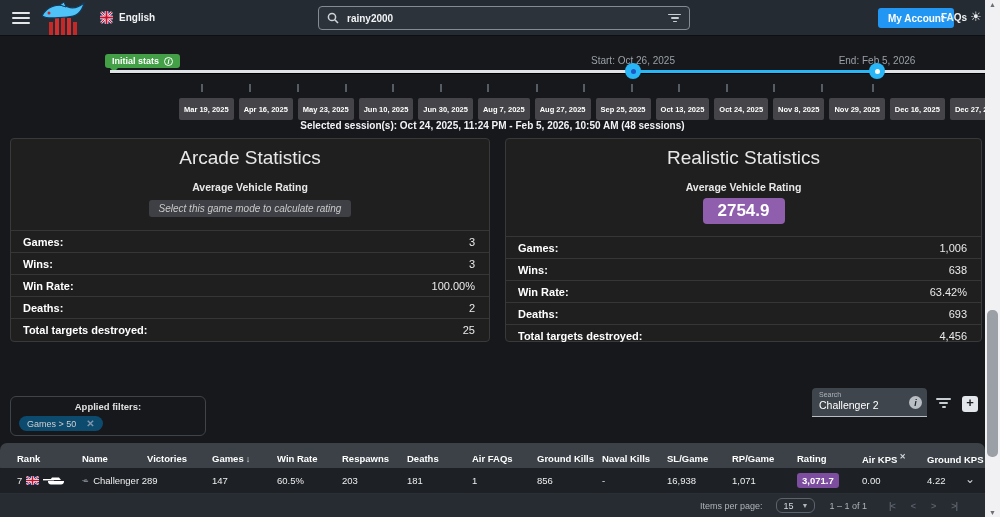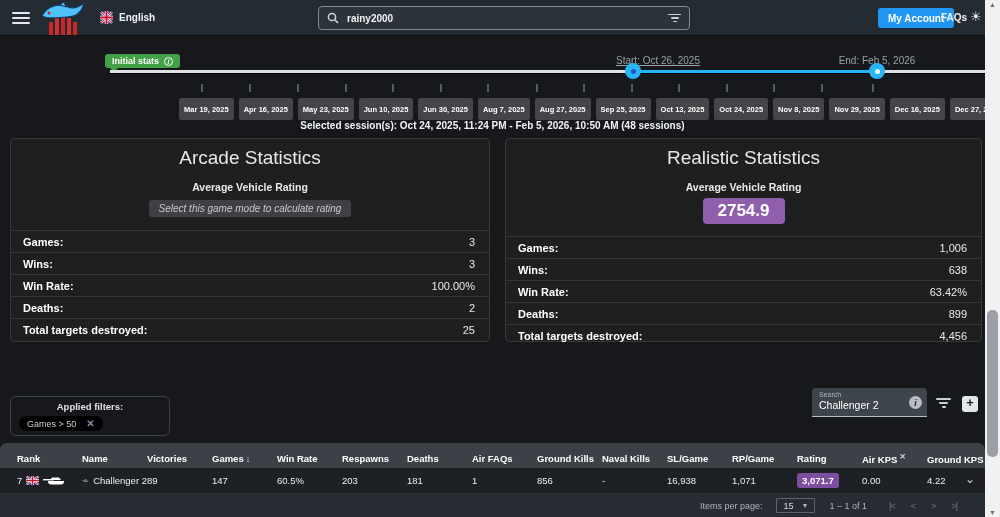--- a/index.html
+++ b/index.html
@@ -64,24 +64,24 @@
   .srow { display:flex; justify-content:space-between; align-items:center; height:22px;
     border-top:1px solid #363636; padding:0 14px 0 12px; }
   .srow .sl { font-size:11px; font-weight:bold; color:#fff; }
   .srow .sv { font-size:11px; color:#eaeaea; }
   
   .tabs { position:absolute; left:10px; top:370px; width:201px; height:23px; display:flex;
     border:1px solid #40454b; border-radius:4px; overflow:hidden; background:#22262c; }
   .tab { flex:1; display:flex; align-items:center; justify-content:center;
     font-size:9.5px; font-weight:bold; color:#fff; cursor:pointer; }
   .tab.active { background:#3f51b5; }
-  .filters { position:absolute; left:10px; top:396px; width:160px; height:40px;
+  .filters { position:absolute; left:10px; top:396px; width:196px; height:40px;
     border:1px solid #3f444a; border-radius:6px; }
   .filters .ft { text-align:center; font-size:9.5px; font-weight:bold; color:#e0e0e0; margin-top:4px; }
-  .fchip { display:inline-flex; align-items:center; margin:4px 0 0 8px; background:#000000;
+  .fchip { display:inline-flex; align-items:center; margin:4px 0 0 8px; background:#0c4a6e;
     border-radius:10px; padding:2px 8px; font-size:9px; color:#cfcfcf; cursor:pointer; }
   .fchip .x { margin-left:10px; color:#7f95ab; font-size:10px; font-weight:bold; cursor:pointer; }
   
   .vsearch { position:absolute; left:812px; top:388px; width:115px; height:29px;
     background:#3f454c; border-radius:4px 4px 0 0; border-bottom:1px solid #b9bec5; cursor:text; }
   .vsearch .lab { font-size:7px; color:#aeb4bb; padding:3px 0 0 7px; }
   .vsearch .val { font-size:10.5px; color:#fff; padding:1px 0 0 7px; }
   .vinfo { position:absolute; right:5px; top:8px; width:13px; height:13px; border-radius:50%;
     background:#b9bec5; color:#22262b; font-size:9px; font-weight:bold; font-style:italic;
     display:flex; align-items:center; justify-content:center; cursor:pointer; }
@@ -98,21 +98,21 @@
   .hc .sort { font-size:9px; margin-left:2px; color:#e0e3e6; }
   .hc sup { font-size:7.5px; color:#cfd8dc; margin-left:2px; cursor:pointer; }
   .trow { position:absolute; left:0; top:468px; width:985px; height:26px; background:#1d2126;
     border-bottom:1px solid #2a2f35; cursor:pointer; }
   .trow .tc { font-size:9.5px; color:#eee; white-space:nowrap; display:flex; align-items:center; gap:4px; }
   .badge-rating { background:#7d4da0; color:#fff; padding:2px 5px; border-radius:3px; font-weight:bold; }
   .row-chev { position:absolute; right:10px; top:4px; color:#cfd3d8; font-size:12px; cursor:pointer; }
   .pagebar { position:absolute; left:0; top:494px; width:985px; height:23px; background:#272c33;
     display:flex; align-items:center; justify-content:flex-end; gap:14px; padding-right:28px;
     font-size:9px; color:#aeb4ba; }
-  .pp-select { display:flex; align-items:center; gap:8px; border:1px solid #5c636b; border-radius:1px;
+  .pp-select { display:flex; align-items:center; gap:8px; border:1px solid #5c636b; border-radius:6px;
     padding:1px 6px; height:15px; cursor:pointer; color:#d6dade; }
   .pp-select .car { font-size:7px; color:#aeb4ba; }
   .navbtns { display:flex; gap:16px; margin-left:8px; }
   .navbtn { color:#596069; font-size:9px; font-weight:bold; cursor:default; letter-spacing:-1px; }
   
   .sbar { position:absolute; left:985px; top:0; width:15px; height:517px; background:#f1f1f3; }
   .sbar .arr { position:absolute; left:0; width:15px; text-align:center; font-size:7px; color:#6b6f76; cursor:pointer; }
   .sbar .thumb { position:absolute; left:2px; top:310px; width:11px; height:147px; background:#9b9fa6; border-radius:5px; cursor:grab; }
 </style>
 </head>
@@ -162,21 +162,21 @@
     </div>
     <button class="btn-account">My Account</button>
     <span class="faqs">FAQs</span>
     <span class="theme">☀</span>
   </div>
 
   <div class="chip-initial">
     <span class="t">Initial stats</span>
     <span class="info-dot">i</span>
   </div>
-  <div class="range-label" style="left:658px;text-decoration:underline;">Start: Oct 26, 2025</div>
+  <div class="range-label" style="left:633px;">Start: Oct 26, 2025</div>
   <div class="range-label" style="left:877px;">End: Feb 5, 2026</div>
   <div class="track base"></div>
   <div class="track sel"></div>
   <div class="handle" style="left:625px;">
       <span class="dot" style="background:#1e56c8;"></span>
     </div>
   <div class="handle" style="left:869px;">
       <span class="dot" style="background:#fff;"></span>
     </div>
 
@@ -258,21 +258,21 @@
       <div class="srow">
           <span class="sl">Wins:</span>
           <span class="sv">638</span>
         </div>
       <div class="srow">
           <span class="sl">Win Rate:</span>
           <span class="sv">63.42%</span>
         </div>
       <div class="srow">
           <span class="sl">Deaths:</span>
-          <span class="sv">899</span>
+          <span class="sv">693</span>
         </div>
       <div class="srow">
           <span class="sl">Total targets destroyed:</span>
           <span class="sv">4,456</span>
         </div>
     </div>
   </div>
 
 
   <div class="filters">

